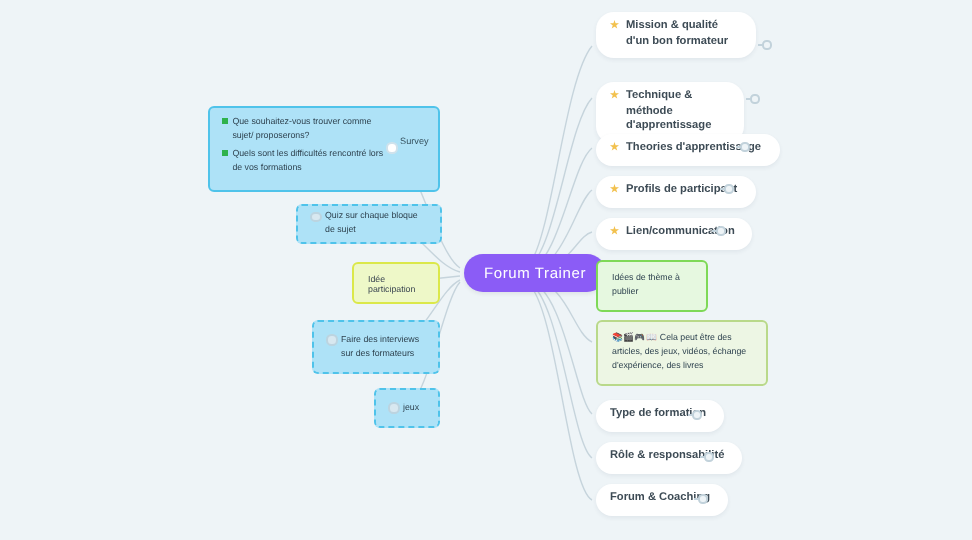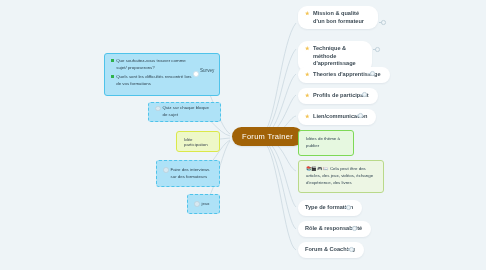--- a/index.html
+++ b/index.html
@@ -34,21 +34,21 @@
 
   .node {
     position: absolute;
     box-sizing: border-box;
     display: flex;
     align-items: center;
   }
 
   
   .root {
-    background: #a16207;
+    background: #8b5cf6;
     color: #ffffff;
     border-radius: 18px;
     padding: 5px 10px;
     font-size: 7.5px;
     letter-spacing: 0.3px;
     justify-content: center;
     white-space: nowrap;
     box-shadow: 0 1px 2px rgba(0,0,0,0.07);
   }
 

